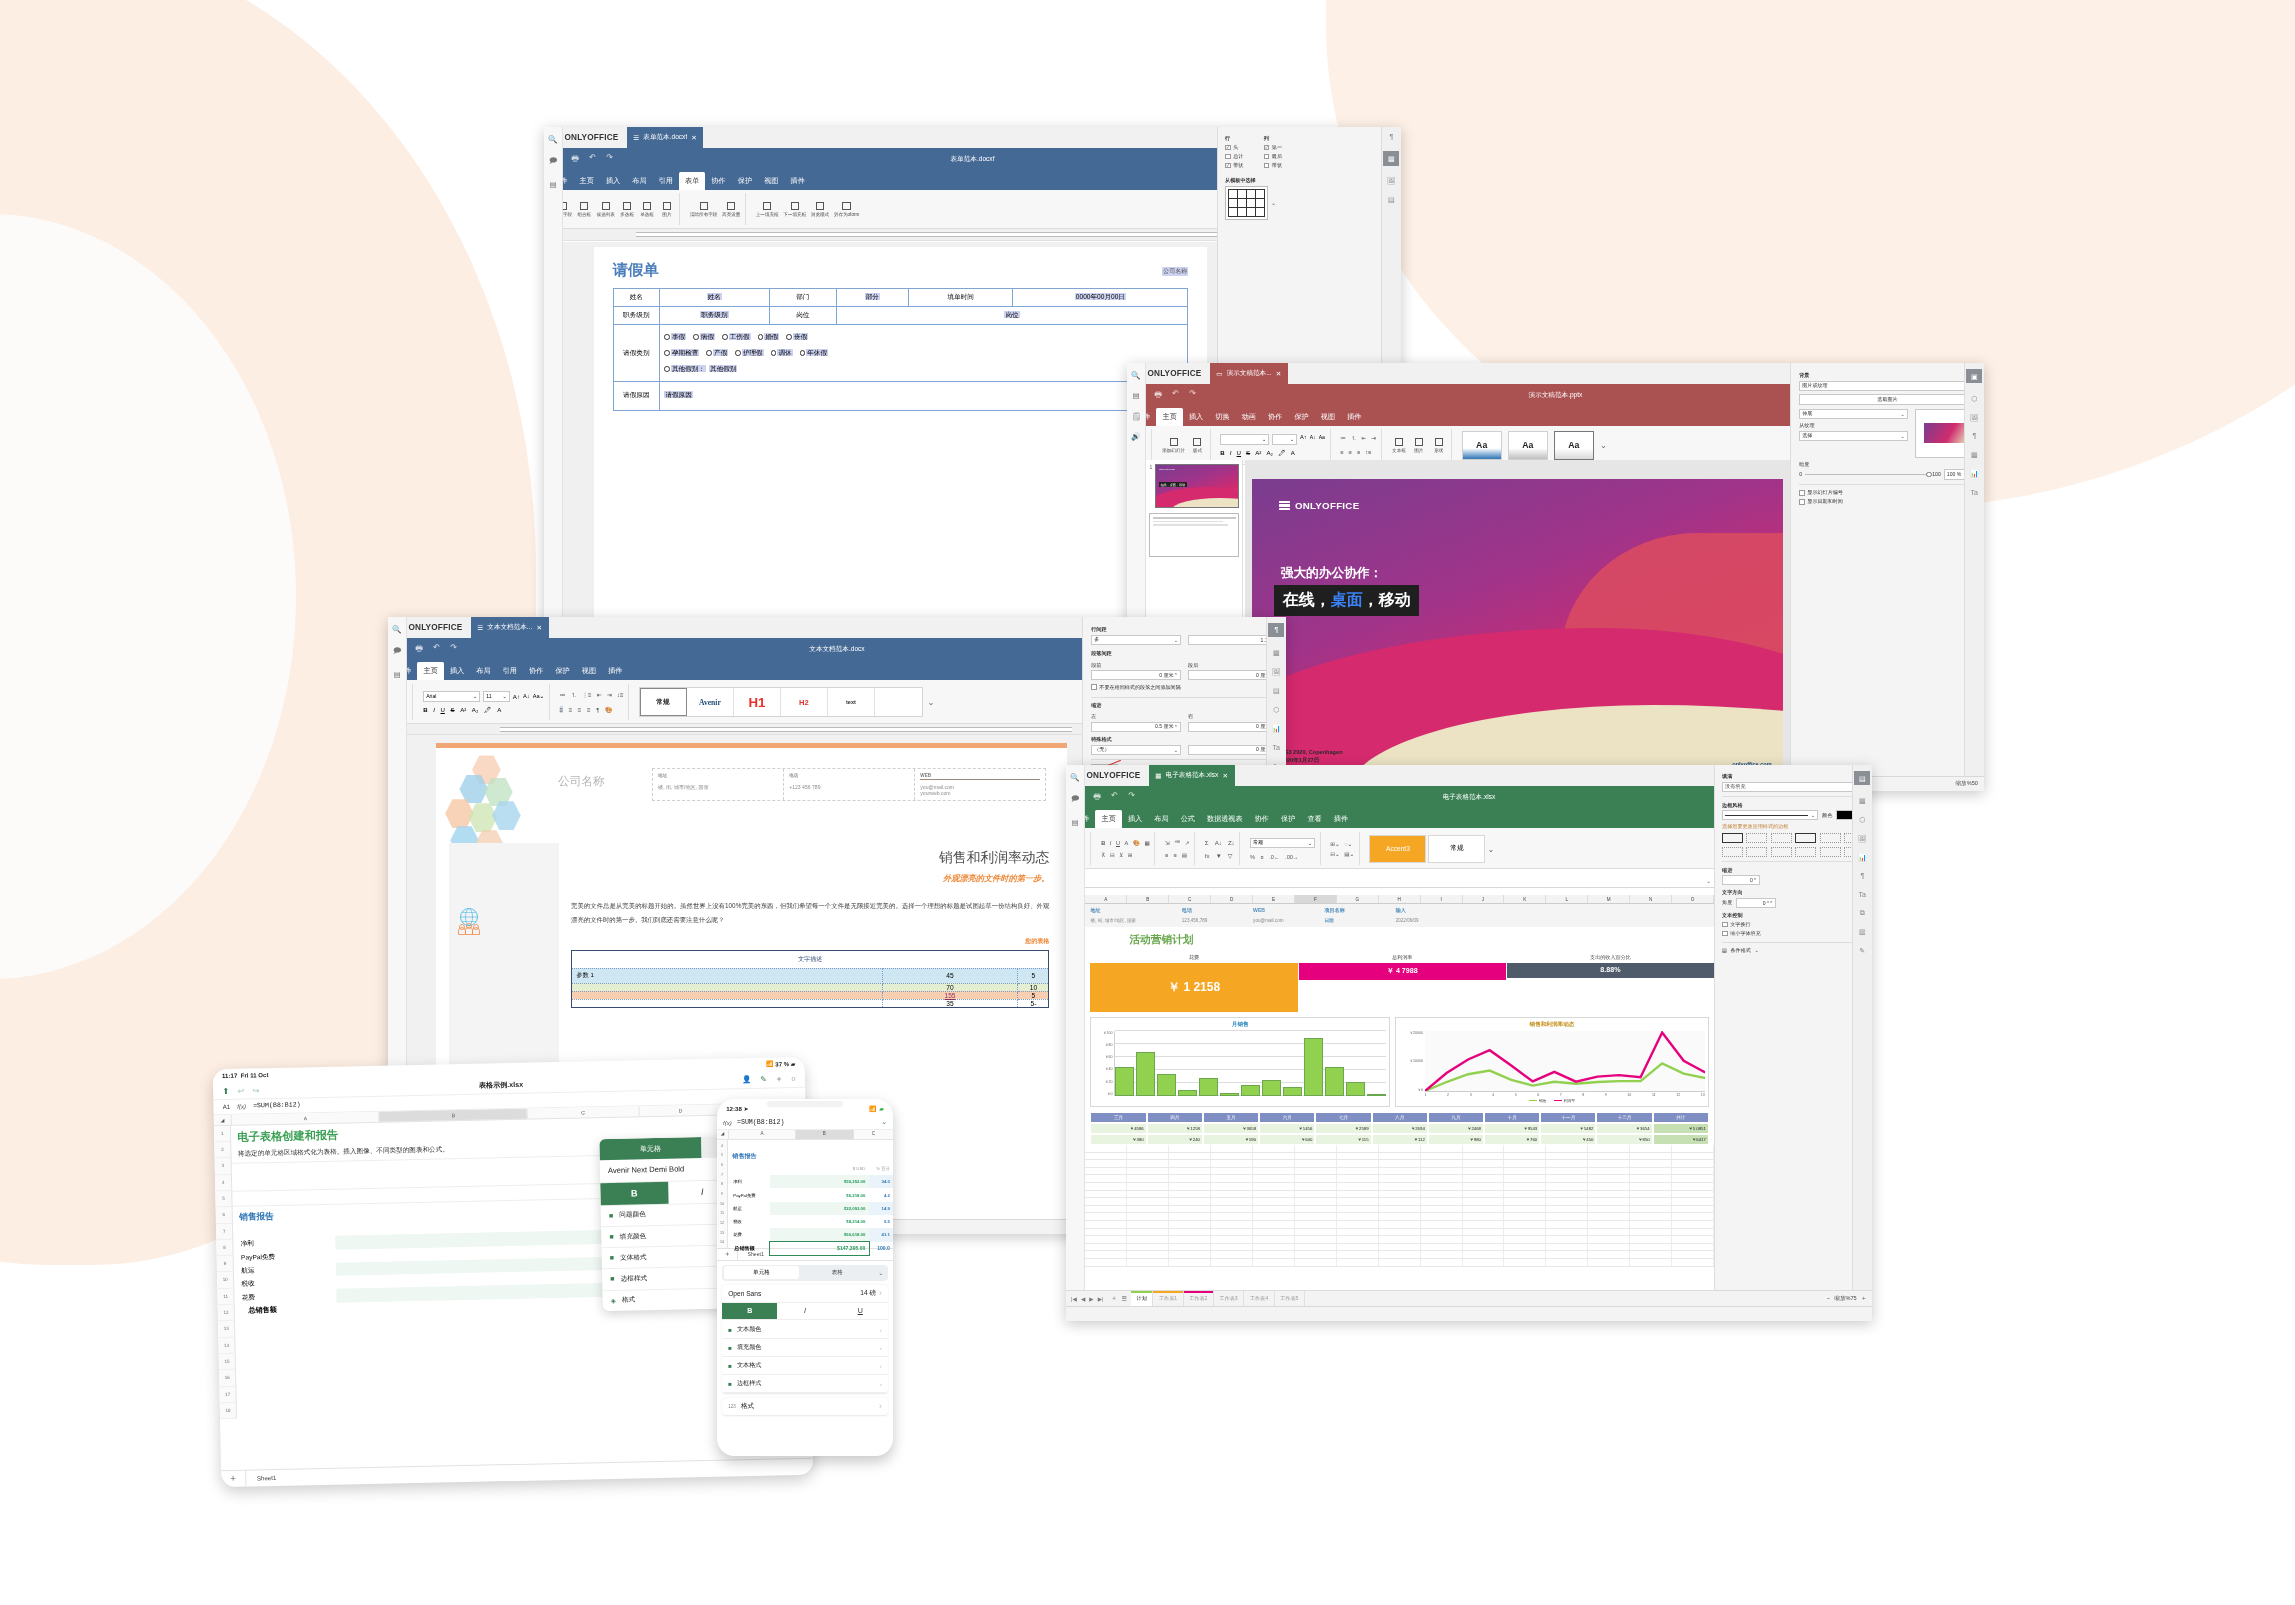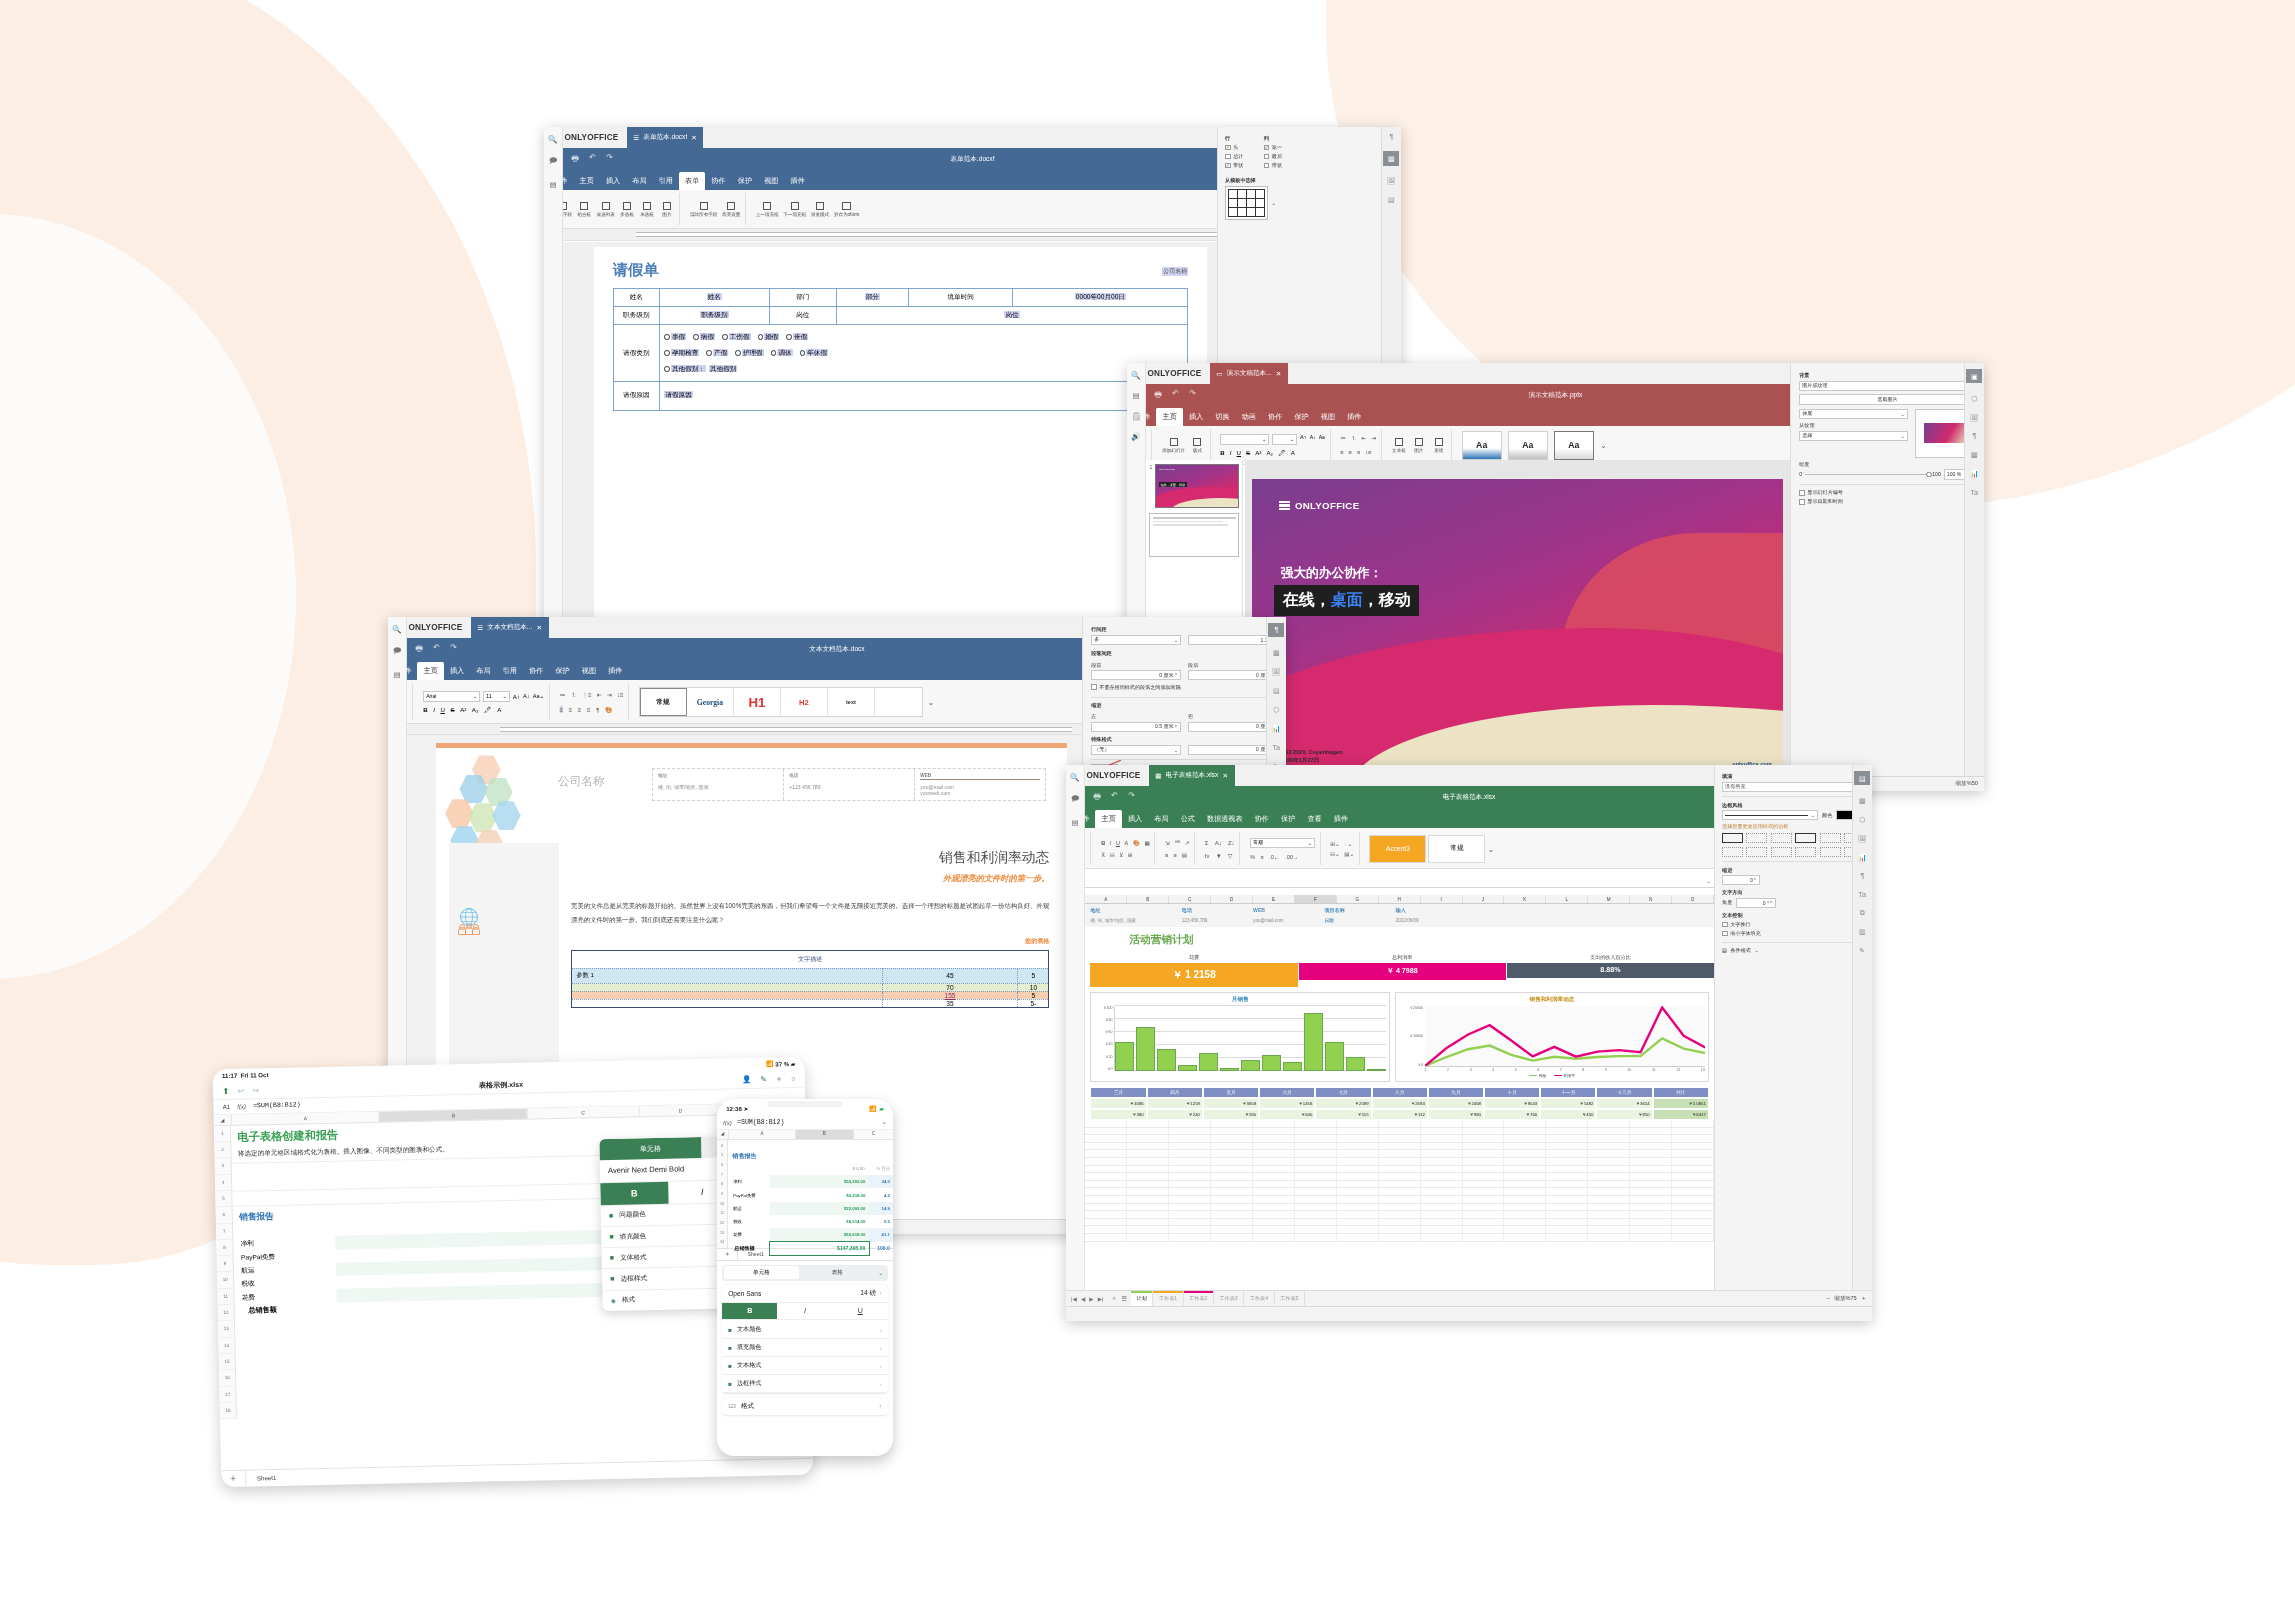--- a/index.html
+++ b/index.html
@@ -708,21 +708,21 @@
           <span>≡</span>
           <span>≡</span>
           <span>¶</span>
           <span>🎨</span>
         </div>
       </div>
     </div>
     <div class="grp" style="height:36px">
       <div id="doc-styles" style="display:flex;align-items:stretch;border:0.5px solid #d4d4d4;background:#fff;height:30px">
           <div style="width: 47px; display: flex; align-items: center; justify-content: center; border-right: 0.5px solid rgb(226, 226, 226); font-size: 6.6px; color: rgb(34, 34, 34); font-weight: bold; outline: rgb(136, 136, 136) solid 1px; outline-offset: -1px;">常规</div>
-          <div style="width: 47px; display: flex; align-items: center; justify-content: center; border-right: 0.5px solid rgb(226, 226, 226); font-size: 7.6px; color: rgb(31, 78, 121); font-weight: bold; font-family: &quot;Liberation Serif&quot;, serif;">Georgia</div>
+          <div style="width: 47px; display: flex; align-items: center; justify-content: center; border-right: 0.5px solid rgb(226, 226, 226); font-size: 7.6px; color: rgb(31, 78, 121); font-weight: bold; font-family: &quot;Liberation Serif&quot;, serif;">Avenir</div>
           <div style="width: 47px; display: flex; align-items: center; justify-content: center; border-right: 0.5px solid rgb(226, 226, 226); font-size: 13.3px; color: rgb(232, 49, 42); font-weight: bold;">H1</div>
           <div style="width: 47px; display: flex; align-items: center; justify-content: center; border-right: 0.5px solid rgb(226, 226, 226); font-size: 7.6px; color: rgb(232, 49, 42); font-weight: bold;">H2</div>
           <div style="width: 47px; display: flex; align-items: center; justify-content: center; border-right: 0.5px solid rgb(226, 226, 226); font-size: 5.6px; color: rgb(51, 51, 51); font-weight: bold;">text</div>
           <div style="width: 47px;"></div>
         </div>
       <span style="color:#666">⌄</span>
     </div>
   </div>
   <div class="ruler">
     <div class="bar" style="left:112px; right:214px;"></div>
@@ -1085,21 +1085,21 @@
         <span style="width:76px">楼, 街, 城市/地区, 国家</span>
         <span style="width:56px">123,456,789</span>
         <span style="width:56px">you@mail.com</span>
         <span style="width:56px;color:#4f8fbf;font-weight:bold">日期</span>
         <span>2022/06/09</span>
       </div>
       <div style="padding:5.1px 0 0 44px;font-size:10.7px;color:#6aa84f;font-weight:bold">活动营销计划</div>
       <div style="display:flex;gap:1px;margin:7.1px 0 0 5.1px" id="sheet-kpis">
           <div style="flex: 1 1 0%; text-align: center;">
             <div style="font-size: 5.1px; color: rgb(68, 68, 68); margin-bottom: 2px;">花费</div>
-            <div style="background: rgb(245, 166, 35); color: rgb(255, 255, 255); font-size: 10px; font-weight: bold; padding: 5px 0px;">￥ 1 2158</div>
+            <div style="background: rgb(245, 166, 35); color: rgb(255, 255, 255); font-size: 12px; font-weight: bold; padding: 16px 0px;">￥ 1 2158</div>
           </div>
           <div style="flex: 1 1 0%; text-align: center;">
             <div style="font-size: 5.1px; color: rgb(68, 68, 68); margin-bottom: 2px;">总利润率</div>
             <div style="background: rgb(229, 0, 126); color: rgb(255, 255, 255); font-size: 7.1px; font-weight: bold; padding: 3.6px 0px;">￥ 4 7988</div>
           </div>
           <div style="flex: 1 1 0%; text-align: center;">
             <div style="font-size: 5.1px; color: rgb(68, 68, 68); margin-bottom: 2px;">支出的收入百分比</div>
             <div style="background: rgb(79, 91, 107); color: rgb(255, 255, 255); font-size: 7.1px; font-weight: bold; padding: 3.6px 0px;">8.88%</div>
           </div>
         </div>

